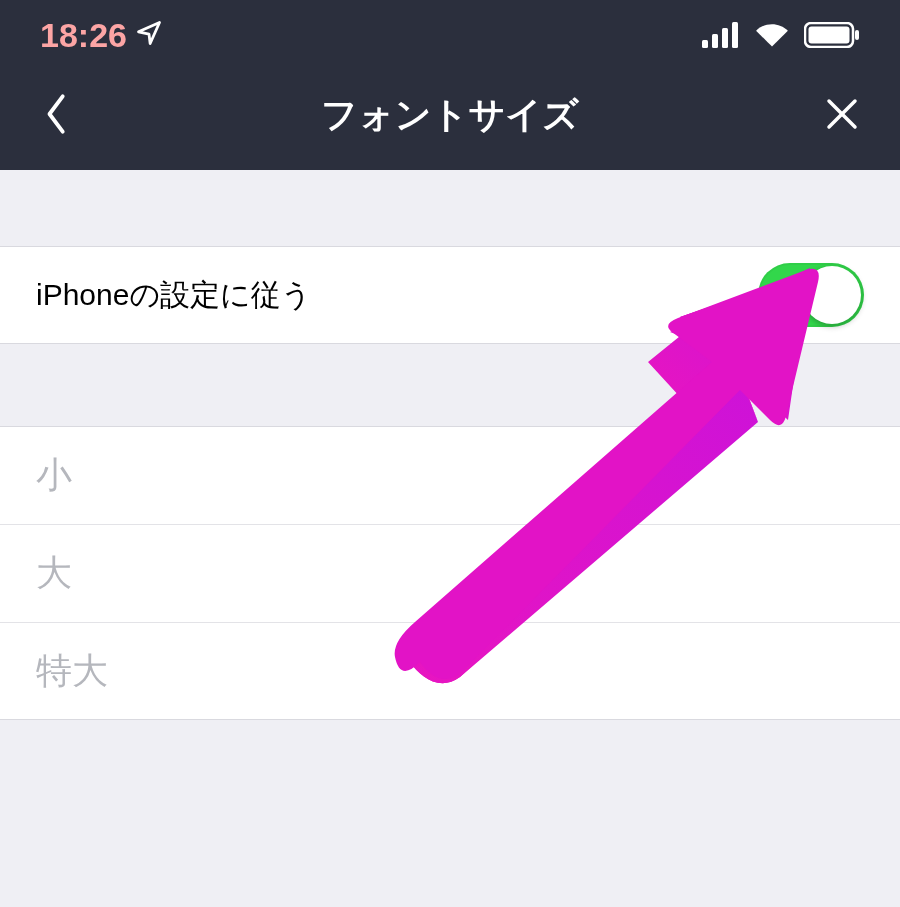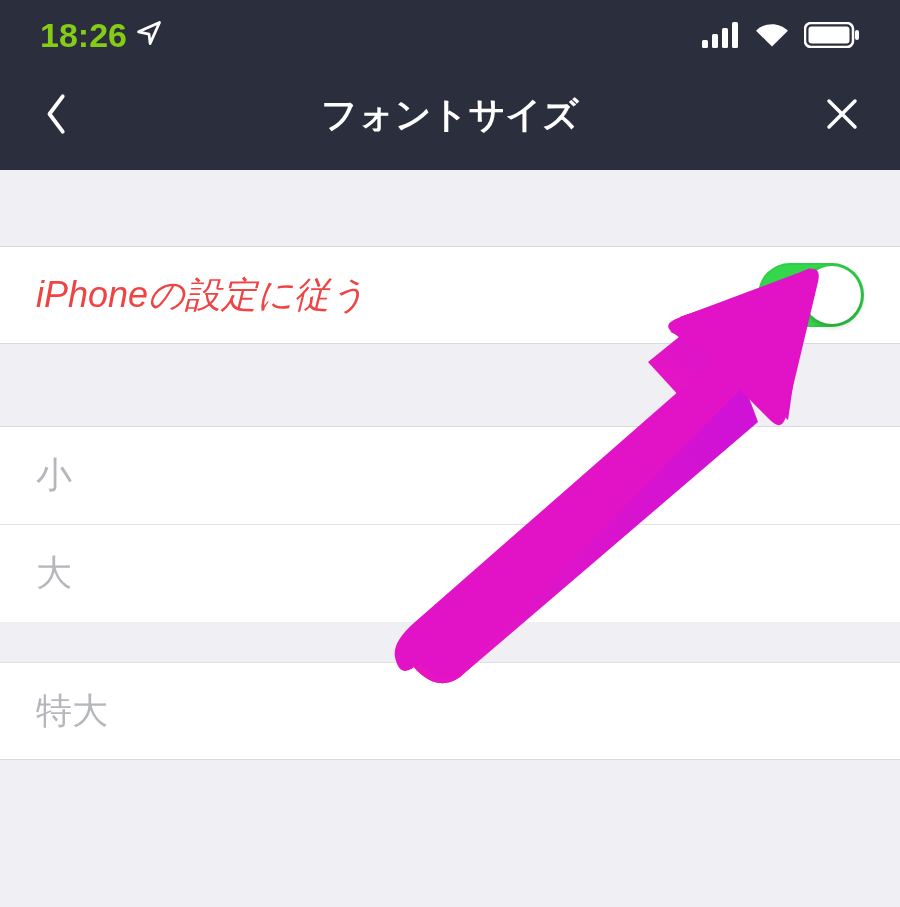--- a/index.html
+++ b/index.html
@@ -2,21 +2,21 @@
 <html><head>
   <meta charset="utf-8">
   <style>
     * { margin: 0; padding: 0; box-sizing: border-box; }
     html, body { width: 900px; height: 907px; overflow: hidden; font-family: -apple-system, "Hiragino Sans", sans-serif; }
     .screen { width: 900px; height: 907px; background: #efeff4; position: relative; }
     
     .status-bar {
       height: 70px;
       background: #2b2f3d;
-      color: #84cc16;
+      color: #fca5a5;
       display: flex;
       align-items: center;
       justify-content: space-between;
       padding: 0 40px;
       font-size: 34px;
       font-weight: 600;
     }
     .status-left { display: flex; align-items: center; gap: 8px; }
     .status-right { display: flex; align-items: center; gap: 14px; }
     .status-right svg { display: block; }
@@ -53,21 +53,21 @@
     .row {
       background: #fff;
       height: 98px;
       display: flex;
       align-items: center;
       justify-content: space-between;
       padding: 0 36px;
       border-top: 1px solid #e3e3e7;
     }
     .row:last-of-type { border-bottom: 1px solid #e3e3e7; }
-    .row-enabled { color: #ef4444; font-size: 36px; font-style: italic; }
+    .row-enabled { color: #000000; font-size: 30px; }
     .row-disabled { color: #b5b7bd; font-size: 36px; }
     
     .toggle {
       width: 106px;
       height: 64px;
       background: #32d74b;
       border-radius: 40px;
       border: none;
       position: relative;
       cursor: pointer;
@@ -155,21 +155,21 @@
   </div>
 
   <div style="height:82px;background:#efeff4;"></div>
 
   <div class="row row-disabled" style="border-top:1px solid #d9d9df;">
     <span>小</span>
   </div>
   <div class="row row-disabled">
     <span>大</span>
   </div>
-  <div class="row row-disabled" style="border-bottom:1px solid #d9d9df;margin-top:40px;">
+  <div class="row row-disabled" style="border-bottom:1px solid #d9d9df;">
     <span>特大</span>
   </div>
 
   <svg class="annotation" style="left:340px; top:262px;" width="480" height="430" viewBox="0 0 480 430">
     <defs>
       <linearGradient id="g1" x1="0%" y1="100%" x2="100%" y2="0%">
         <stop offset="0%" stop-color="#e815c0"></stop>
         <stop offset="100%" stop-color="#cc12d9"></stop>
       </linearGradient>
     </defs>

